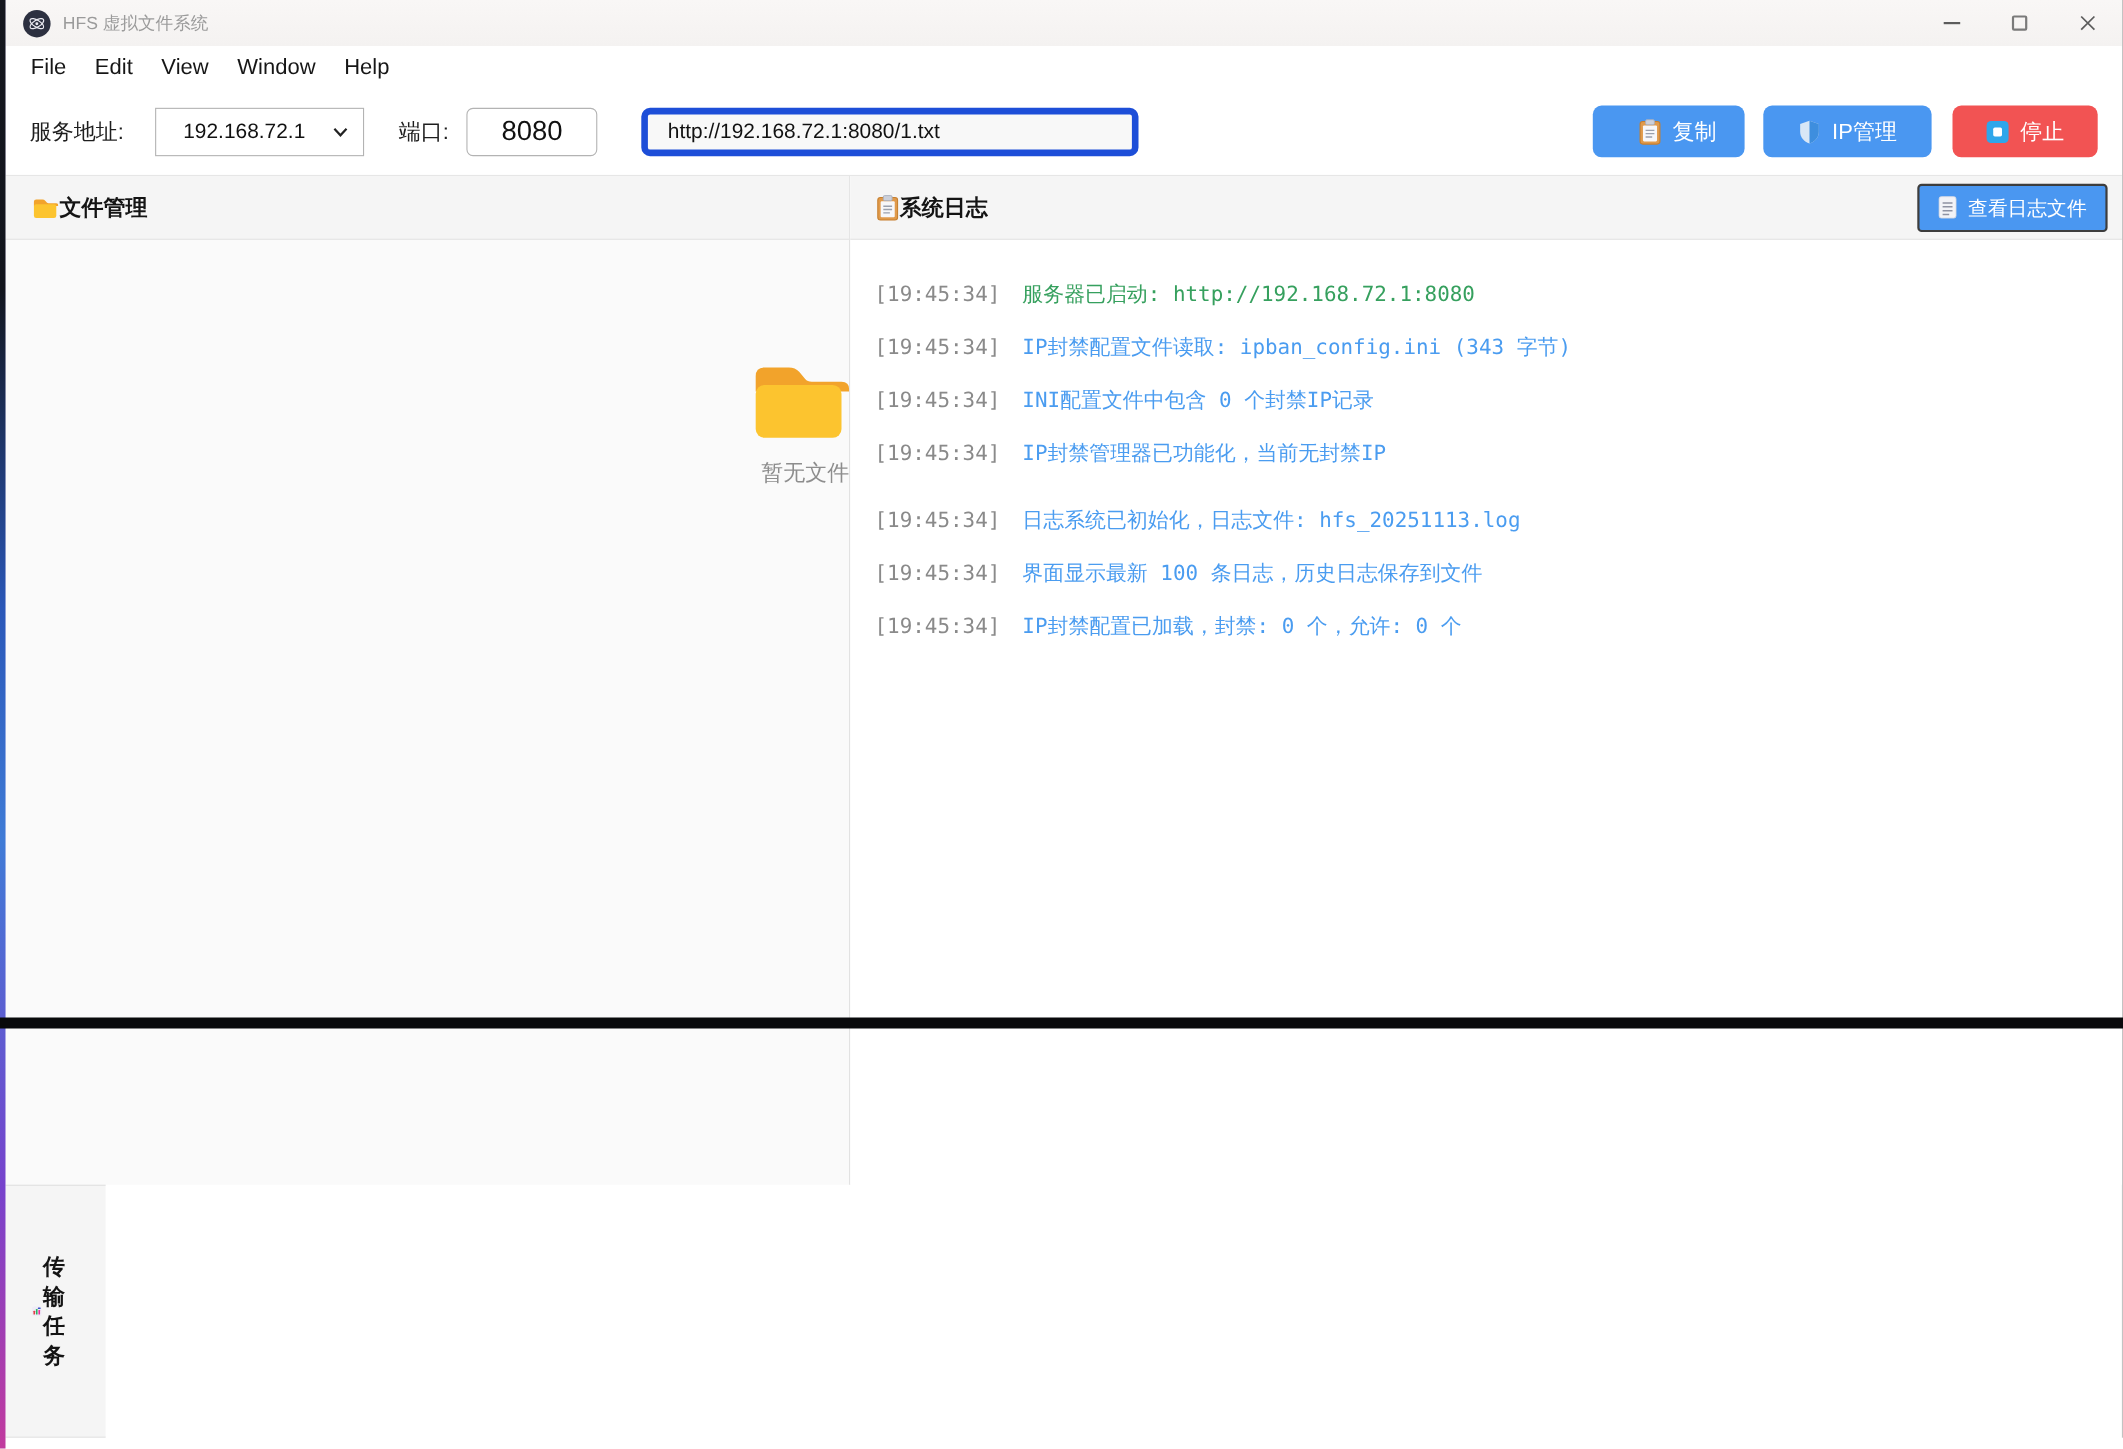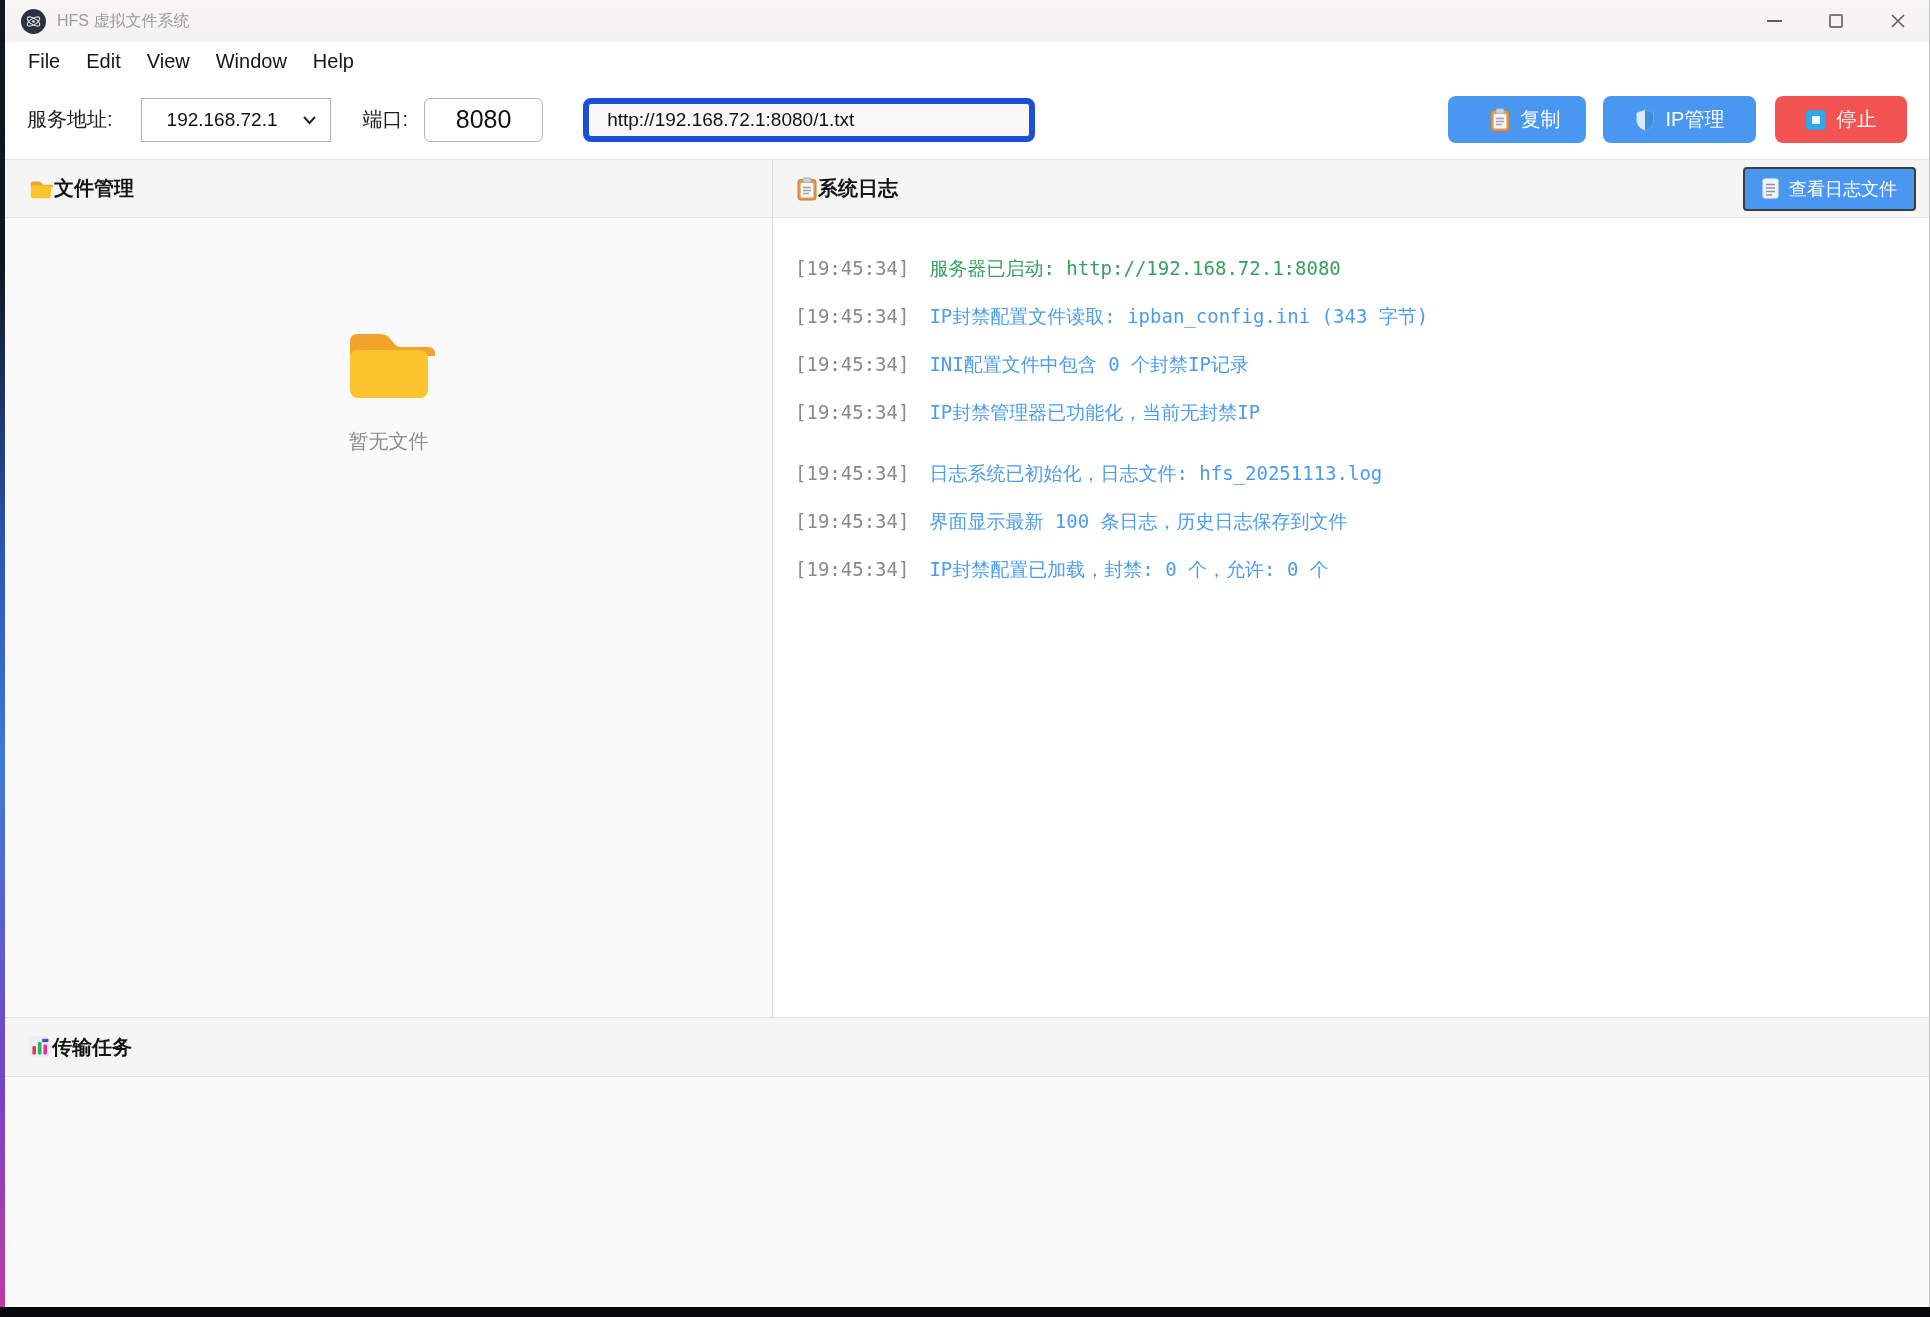--- a/index.html
+++ b/index.html
@@ -1,18 +1,18 @@
 <!DOCTYPE html>
 <html style="--primary_blue: #4a97f1; --danger_red: #f25353; --log_green: #36a05e; --log_blue: #4a9cf0; --timestamp_gray: #8a8a8a;"><head>
 <meta charset="utf-8">
 <style>
   * { margin:0; padding:0; box-sizing:border-box; }
   html,body { width:1930px; height:1317px; overflow:hidden; background:#fff;
               font-family:"Liberation Sans", sans-serif; }
-  .screen { position:relative; width:1930px; height:1317px; background:#c4b5fd; }
+  .screen { position:relative; width:1930px; height:935px; background:#c4b5fd; }
 
   
   .edge-left { position:absolute; left:0; top:0; width:5px; height:1317px; z-index:6;
     background:linear-gradient(180deg,#15171e 0%,#12151d 20%,#2a57b8 42%,#3f7bd6 58%,#7742cc 82%,#c23a9e 100%); }
   .edge-bottom { position:absolute; left:0; bottom:0; width:1930px; height:10px; background:#090a0c; z-index:6; }
 
   .window { position:absolute; left:5px; top:0; width:1925px; height:1307px;
             display:flex; flex-direction:column; background:#fff;
             border-right:1px solid #c3c3c3; }
 
@@ -60,38 +60,38 @@
   
   .main { flex:1 1 auto; display:flex; min-height:0; }
   .panel-header { flex:0 0 58px; background:#f5f5f5; border-bottom:1px solid #e3e3e3;
                   display:flex; align-items:center; gap:1px; padding:0 24px; }
   .panel-title { font-size:20px; font-weight:bold; color:#141414; }
 
   .file-panel { flex:0 0 768px; border-right:1px solid #dcdcdc; background:#fafafa;
                 display:flex; flex-direction:column; }
   .file-body { flex:1; position:relative; }
   .empty-state { position:absolute; top:108px; left:0; right:0;
-                 display:flex; flex-direction:column; align-items:center; gap:28px; }
+                 display:flex; flex-direction:column; align-items:flex-end; gap:16px; }
   .empty-text { font-size:20px; color:#8d8d8d; }
 
   .log-panel { flex:1 1 auto; display:flex; flex-direction:column; background:#fff; min-width:0; }
   .log-panel .panel-header { padding-right:13px; }
   .view-log-btn { margin-left:auto; height:44px; padding:0 17px;
                   background:var(--primary_blue,#4a97f1); color:#fff; font-size:18px;
                   border:2px solid #3d3d3d; border-radius:4px;
                   display:flex; align-items:center; gap:10px; cursor:pointer;
                   font-family:"Liberation Sans",sans-serif; }
   .log-body { flex:1; padding:36px 20px 0 22px; overflow:hidden; }
   .log-row { display:flex; align-items:baseline; margin-bottom:20px; line-height:28px; }
   .log-time { font-family:"DejaVu Sans Mono",monospace; font-size:19px; color:#8a8a8a;
               flex:0 0 auto; margin-right:20px; }
   .log-msg { font-family:"DejaVu Sans Mono",monospace; font-size:19px; }
 
   
-  .transfer-panel { flex:0 0 auto; display:flex; flex-direction:column; }
+  .transfer-panel { flex:0 0 auto; display:flex; }
   .transfer-panel .panel-header { border-top:1px solid #e0e0e0; flex-basis:60px; }
   .transfer-body { height:230px; background:#fbfbfb; }
 </style>
 </head>
 <body>
 
 <div class="screen">
   <div class="edge-left"></div>
   <div class="edge-bottom"></div>
 

